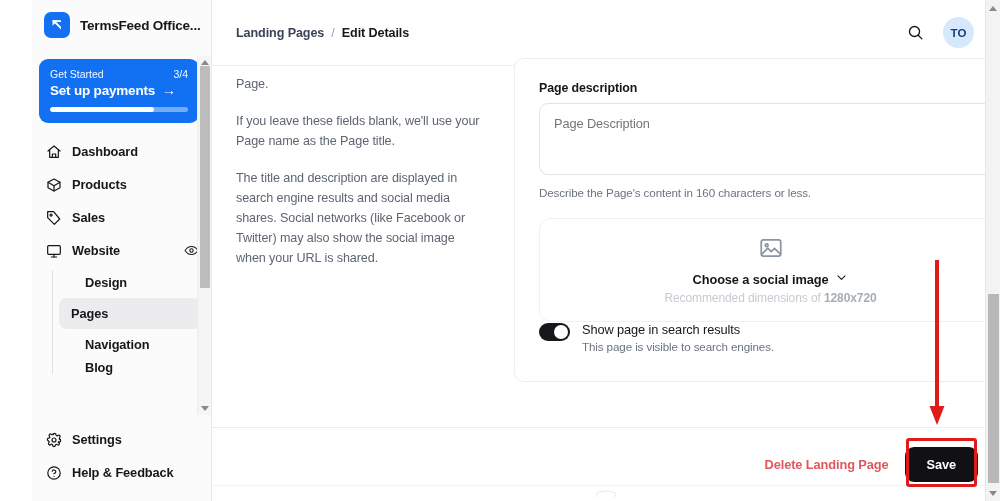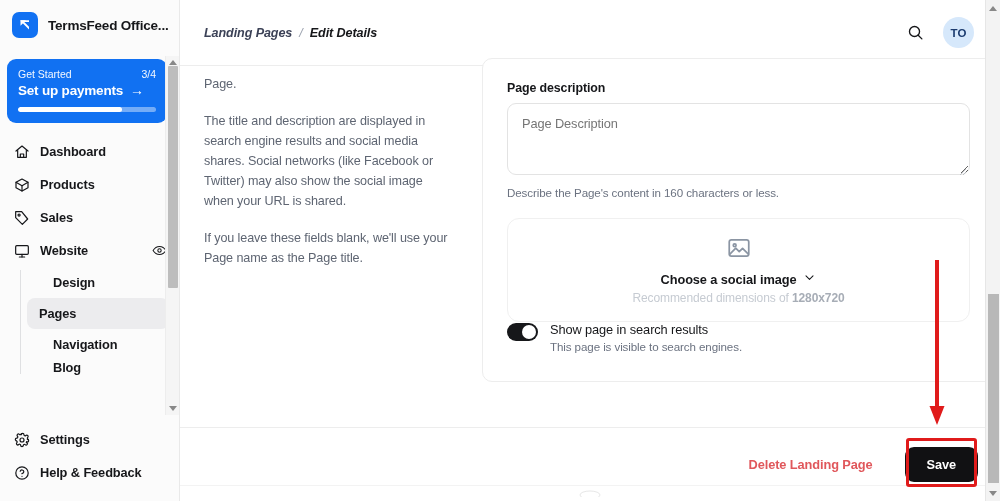--- a/index.html
+++ b/index.html
@@ -3,21 +3,21 @@
 <meta charset="utf-8">
 <style>
   * { box-sizing: border-box; margin: 0; padding: 0; }
   html, body {
     width: 1000px; height: 501px;
     overflow: hidden;
     font-family: "Liberation Sans", sans-serif;
     background: #ffffff;
     -webkit-font-smoothing: antialiased;
   }
-  .app { position: relative; width: 1000px; height: 501px; display: flex; }
+  .app { position: relative; width: 1000px; height: 501px; display: flex; padding-left: 32px; }
 
   
   .sidebar {
     width: 180px; height: 501px;
     background: #fbfbfb;
     border-right: 1px solid #e9e9e9;
     position: relative;
     flex: none;
     overflow: hidden;
   }
@@ -106,21 +106,21 @@
   
   .main {
     flex: 1; height: 501px; position: relative;
     background: #fff; overflow: hidden;
   }
   .topbar {
     height: 66px; border-bottom: 1px solid #ededed;
     display: flex; align-items: center;
     padding: 0 26px 0 24px; background: #fff;
   }
-  .crumbs { display: flex; align-items: center; gap: 7px; font-size: 12.6px; font-style: italic; }
+  .crumbs { display: flex; align-items: center; gap: 7px; font-size: 12.6px; }
   .crumb-link { color: #3c4257; font-weight: 600; cursor: pointer; letter-spacing: -0.1px;}
   .crumb-sep { color: #9aa0ad; font-weight: 400; }
   .crumb-cur { color: #16171a; font-weight: 700; letter-spacing: -0.1px;}
   .top-right { margin-left: auto; display: flex; align-items: center; gap: 16px; }
   .icon-btn { width: 24px; height: 24px; display: flex; align-items: center; justify-content: center; cursor: pointer; }
   .avatar {
     width: 31px; height: 31px; border-radius: 50%;
     background: #d6e8fb; color: #1b3b6f;
     display: flex; align-items: center; justify-content: center;
     font-size: 11.5px; font-weight: 700; cursor: pointer; letter-spacing: 0.2px;
@@ -187,21 +187,21 @@
     position: absolute; right: 2px; top: 2px; width: 14px; height: 14px;
     border-radius: 50%; background: #fff;
   }
   .tg-title { font-size: 12.8px; color: #16171a; font-weight: 400; letter-spacing: -0.1px;}
   .tg-sub { font-size: 11.6px; color: #6b7280; margin-top: 3px; letter-spacing: -0.1px;}
 
   .footer {
     position: absolute; left: 0; right: 0; top: 427px; height: 74px;
     border-top: 1px solid #ededed; background: #fff;
     display: flex; align-items: center; justify-content: flex-end;
-    padding-right: 22px; gap: 32px;
+    padding-right: 22px; gap: 16px;
   }
   .delete-link {
     font-size: 12.8px; font-weight: 700; color: #e0575b; cursor: pointer;
     letter-spacing: -0.1px;
   }
   .save-btn {
     background: #111113; color: #fff; border: none;
     border-radius: 9px; padding: 10px 22px;
     font-size: 12.8px; font-weight: 700; cursor: pointer;
     font-family: "Liberation Sans", sans-serif; letter-spacing: -0.1px;
@@ -382,22 +382,22 @@
           </svg>
         </div>
         <div class="avatar">TO</div>
       </div>
     </header>
 
     <div class="content">
 
       <div class="helpcol">
         <p>Page.</p>
+        <p>If you leave these fields blank, we'll use your Page name as the Page title.</p>
         <p>The title and description are displayed in search engine results and social media shares. Social networks (like Facebook or Twitter) may also show the social image when your URL is shared.</p>
-        <p>If you leave these fields blank, we'll use your Page name as the Page title.</p>
       </div>
 
       <div class="card">
 
         <div class="field-label">Page description</div>
         <div style="position:relative;">
           <textarea class="textarea" placeholder="Page Description" style=""></textarea>
           <svg class="resize-grip" viewBox="0 0 8 8">
             <path d="M7 1 1 7M7 4 4 7" stroke="#b9bcc2" stroke-width="0.9" fill="none"></path>
           </svg>

